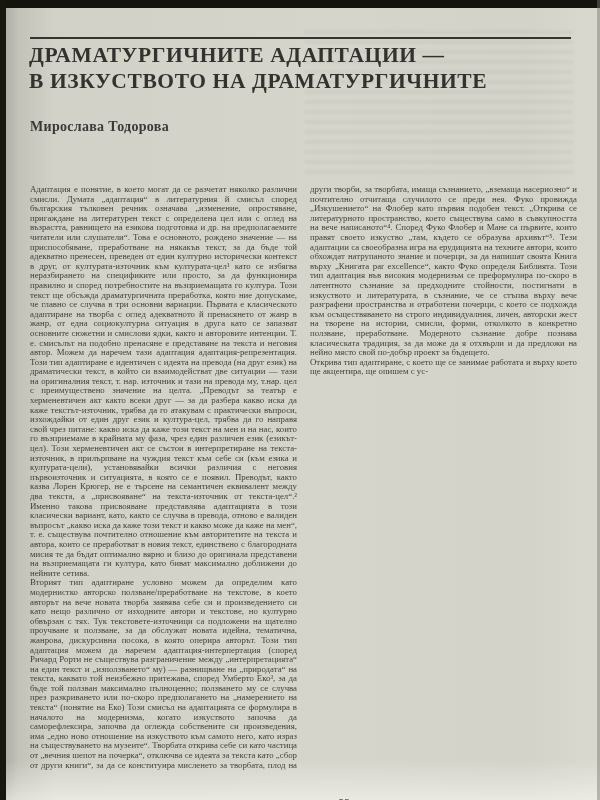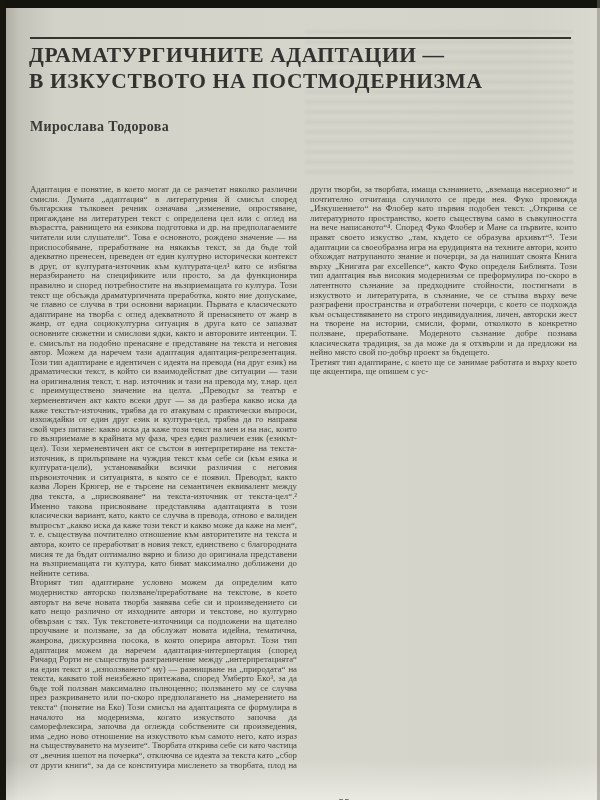--- a/index.html
+++ b/index.html
@@ -58,24 +58,24 @@
 <div class="sheet"></div>
 <div class="edge-top"></div>
 <div class="edge-left"></div>
 <div class="edge-right"></div>
 <div class="bleed"></div>
 
 <div class="rule"></div>
 
 <h1 class="title">
   <span>ДРАМАТУРГИЧНИТЕ АДАПТАЦИИ —</span>
-  <span>В ИЗКУСТВОТО НА ПОСТМОДЕРНИЗМА</span>
+  <span>В ИЗКУСТВОТО НА ДРАМАТУРГИЧНИТЕ</span>
 </h1>
 
 <p class="author">Мирослава Тодорова</p>
 
 <div class="article">
   <p>Адаптация е понятие, в което могат да се разчетат няколко различни смисли. Думата „адаптация“ в литературния й смисъл според българския тълковен речник означава „изменение, опростяване, пригаждане на литературен текст с определена цел или с оглед на възрастта, равнището на езикова подготовка и др. на предполагаемите читатели или слушатели“. Това е основното, рождено значение — на приспособяване, преработване на някакъв текст, за да бъде той адекватно пренесен, преведен от един културно исторически контекст в друг, от културата-източник към културата-цел¹ като се избягва неразбирането на спецификите или просто, за да функционира правилно и според потребностите на възприемащата го култура. Този текст ще обсъжда драматургичната преработка, която ние допускаме, че главно се случва в три основни вариации. Първата е класическото адаптиране на творба с оглед адекватното й пренасянето от жанр в жанр, от една социокултурна ситуация в друга като се запазват основните сюжетни и смислови ядки, както и авторовите интенции. Т. е. смисълът на подобно пренасяне е представяне на текста и неговия автор. Можем да наречем тази адаптация адаптация-репрезентация. Този тип адаптиране е идентичен с идеята на превода (на друг език) на драматически текст, в който си взаимодействат две ситуации — тази на оригиналния текст, т. нар. източник и тази на превода му, т.нар. цел с преимуществено значение на целта. „Преводът за театър е херменевтичен акт както всеки друг — за да разбера какво иска да каже текстът-източник, трябва да го атакувам с практически въпроси, изхождайки от един друг език и култура-цел, трябва да го направя свой чрез питане: какво иска да каже този текст на мен и на нас, които го възприемаме в крайната му фаза, чрез един различен език (езикът-цел). Този херменевтичен акт се състои в интерпретиране на текста-източник, в прилърпване на чуждия текст към себе си (към езика и културата-цели), установявайки всички различия с неговия първоизточник и ситуацията, в която се е появил. Преводът, както казва Лорен Крюгер, не е търсене на семантичен еквивалент между два текста, а „присвояване“ на текста-източник от текста-цел“.² Именно такова присвояване представлява адаптацията в този класически вариант, като, както се случва в превода, отново е валиден въпросът „какво иска да каже този текст и какво може да каже на мен“, т. е. съществува почтително отношение към авторитетите на текста и автора, които се преработват в новия текст, единствено с благородната мисия те да бъдат оптимално вярно и близо до оригинала представени на възприемащата ги култура, като биват максимално доближени до нейните сетива.</p>
   <p>Вторият тип адаптиране условно можем да определим като модернистко авторско ползване/преработване на текстове, в което авторът на вече новата творба заявява себе си и произведението си като нещо различно от изходните автори и текстове, но културно обвързан с тях. Тук текстовете-източници са подложени на щателно проучване и ползване, за да обслужат новата идейна, тематична, жанрова, дискурсивна посока, в която оперира авторът. Този тип адаптация можем да наречем адаптация-интерпертация (според Ричард Рорти не съществува разграничение между „интерпретацията“ на един текст и „използването“ му) — разнищване на „природата“ на текста, каквато той неизбежно притежава, според Умберто Еко³, за да бъде той ползван максимално пълноценно; ползването му се случва през разкриването или по-скоро предполагането на „намерението на текста“ (понятие на Еко) Този смисъл на адаптацията се формулира в началото на модернизма, когато изкуството започва да саморефлексира, започва да оглежда собствените си произведения, има „едно ново отношение на изкуството към самото него, като израз на съществуването на музеите“. Творбата открива себе си като частица от „вечния шепот на почерка“, отключва се идеята за текста като „сбор от други книги“, за да се конституира мисленето за творбата, плод на други творби, за творбата, имаща съзнанието, „вземаща насериозно“ и почтително отчитаща случилото се преди нея. Фуко провижда „Изкушението“ на Флобер като първия подобен текст. „Открива се литературното пространство, което съществува само в съвкупността на вече написаното“⁴. Според Фуко Флобер и Мане са първите, които правят своето изкуство „там, където се образува архивът“⁵. Тези адаптации са своеобразна игра на ерудицията на техните автори, които обхождат натрупаното знание и почерци, за да напишат своята Книга върху „Книгата par excellence“, както Фуко определя Библията. Този тип адаптация във високия модернизъм се преформулира по-скоро в латентното съзнание за предходните стойности, постигнати в изкуството и литературата, в съзнание, че се стъпва върху вече разграфени пространства и отработени почерци, с което се подхожда към осъществяването на строго индивидуалния, личен, авторски жест на творене на истории, смисли, форми, отколкото в конкретно ползване, преработване. Модерното съзнание добре познава класическата традиция, за да може да я отхвърли и да предложи на нейно място свой по-добър проект за бъдещето.</p>
-  <p>Третият тип адаптиране, с което ще се занимае работата и върху което ще акцентира, ще опишем с ус-</p>
+  <p>Открива тип адаптиране, с което ще се занимае работата и върху което ще акцентира, ще опишем с ус-</p>
 </div>
 
 <div class="pageno">55</div>
 
 </body></html>

